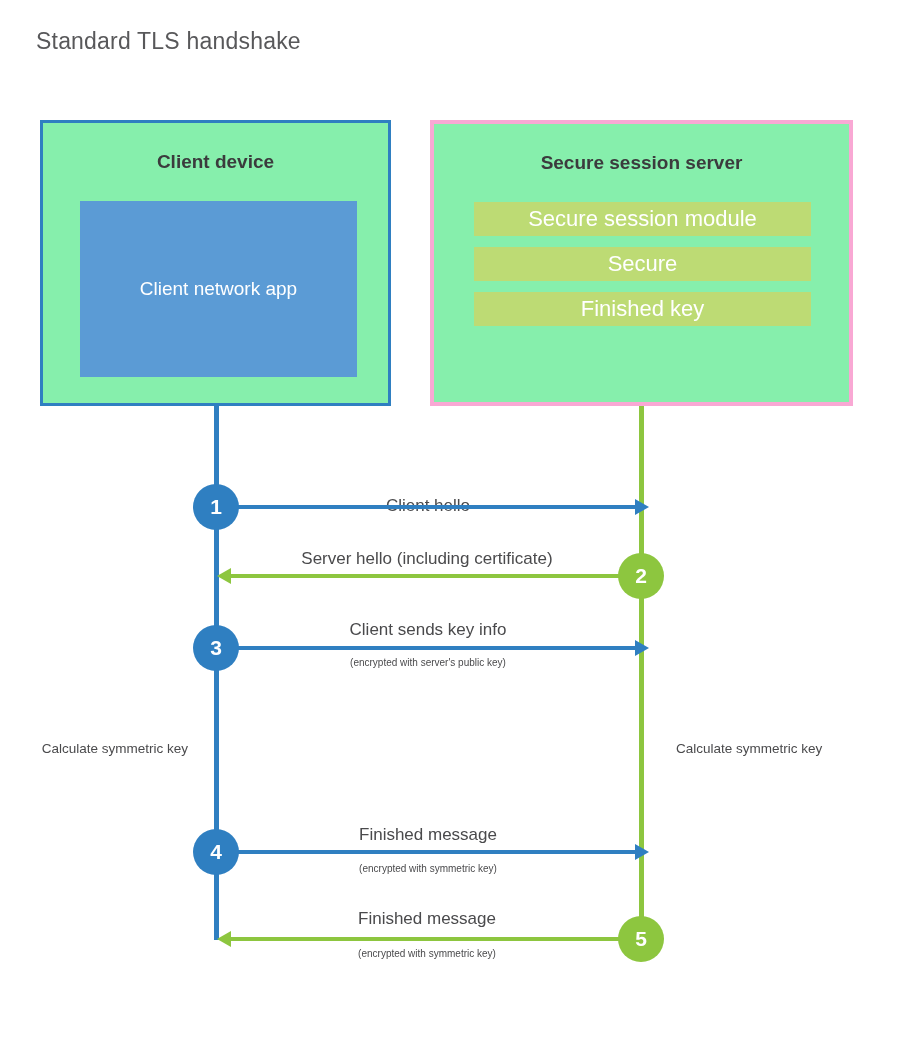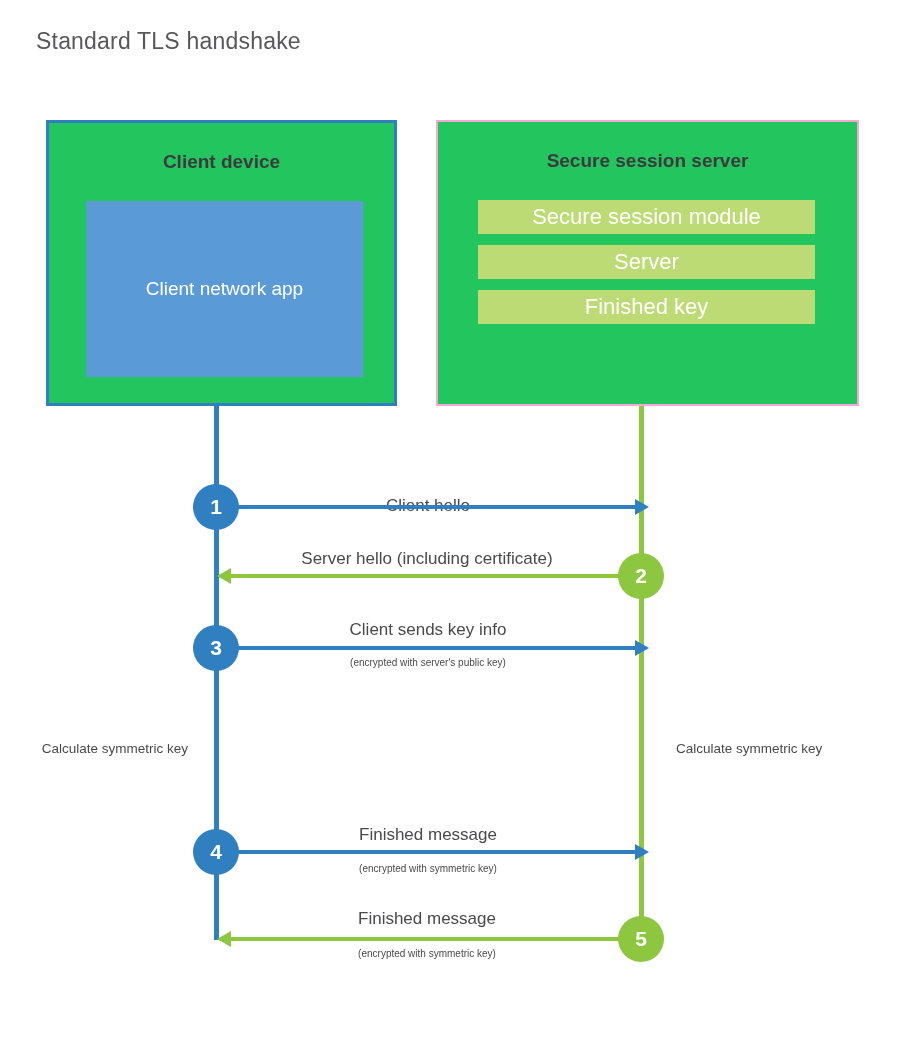--- a/index.html
+++ b/index.html
@@ -27,37 +27,36 @@
     font-size: 23px;
     font-weight: 300;
     letter-spacing: 0.2px;
     color: #58585a;
     white-space: nowrap;
   }
 
   
   .party-box {
     position: absolute;
-    background: #22c55e;
+    background: #86efac;
     box-sizing: border-box;
-    margin-left: 6px;
   }
   .party-box.client {
     left: 40px;
     top: 120px;
     width: 351px;
     height: 286px;
     border: 3px solid #2f7fc1;
   }
   .party-box.server {
     left: 430px;
     top: 120px;
     width: 423px;
     height: 286px;
-    border: 2px solid #f9a8d4;
+    border: 4px solid #f9a8d4;
   }
   .party-title {
     position: absolute;
     left: 0;
     right: 0;
     top: 28px;
     text-align: center;
     font-size: 19px;
     font-weight: bold;
     color: #3b3b3d;
@@ -216,21 +215,21 @@
 
   <div class="party-box client">
     <div class="party-title">Client device</div>
     <div class="client-app">Client network app</div>
   </div>
 
   <div class="party-box server">
     <div class="party-title">Secure session server</div>
     <div class="server-blocks">
       <div class="server-block">Secure session module</div>
-      <div class="server-block">Server</div>
+      <div class="server-block">Secure</div>
       <div class="server-block">Finished key</div>
     </div>
   </div>
 
   <div class="lifeline client-line"></div>
   <div class="lifeline server-line"></div>
 
   <div class="msg-label" style="left:218px; top:478px; width:420px;margin-top:18px;">Client hello</div>
   <div class="arrow blue" style="left:218px; top:505px; width:418px;">
     <span class="head right"></span>

